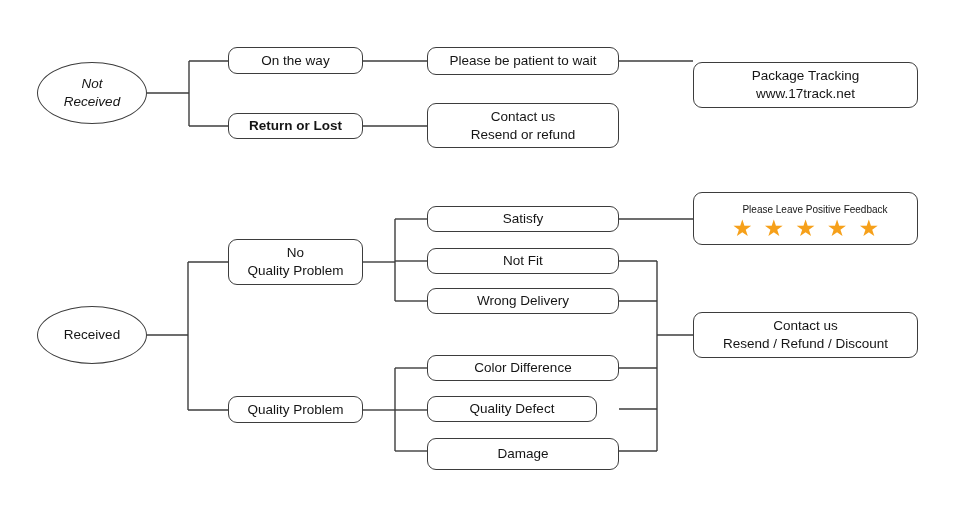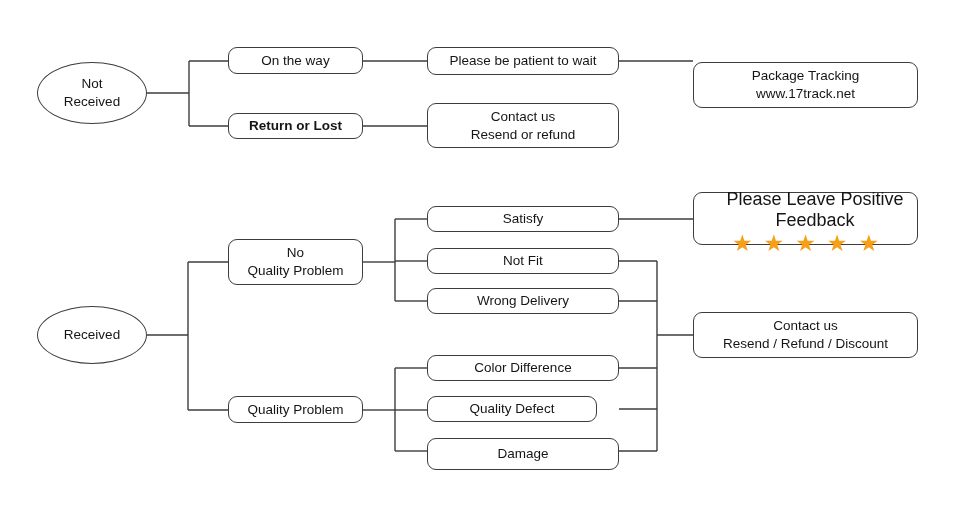--- a/index.html
+++ b/index.html
@@ -10,38 +10,38 @@
   }
   svg.wires { position:absolute; left:0; top:0; width:960px; height:513px; }
   .node {
     position:absolute; box-sizing:border-box;
     border:1.4px solid #3d3d3d; border-radius:9px; background:#ffffff;
     display:flex; flex-direction:column; align-items:center; justify-content:center;
     text-align:center; font-size:13.5px; line-height:1.32; white-space:pre-line;
   }
   .ellipse { border-radius:50%; }
   
-  #n-not-received       { left:37px;  top:62px;  width:110px; height:62px; }
+  #n-not-received       { left:37px;  top:62px;  width:110px; height:62px;font-style:italic; }
   #n-on-the-way         { left:228px; top:47px;  width:135px; height:27px; }
   #n-please-wait        { left:427px; top:47px;  width:192px; height:28px; }
   #n-package-tracking   { left:693px; top:38px;  width:225px; height:46px;margin-top:24px; }
   #n-return-or-lost     { left:228px; top:113px; width:135px; height:26px;font-weight:bold; }
   #n-contact-rr         { left:427px; top:103px; width:192px; height:45px; }
   #n-received           { left:37px;  top:306px; width:110px; height:58px; }
   #n-no-quality-problem { left:228px; top:239px; width:135px; height:46px; }
   #n-quality-problem    { left:228px; top:396px; width:135px; height:27px; }
   #n-satisfy            { left:427px; top:206px; width:192px; height:26px; }
   #n-not-fit            { left:427px; top:248px; width:192px; height:26px; }
   #n-wrong-delivery     { left:427px; top:288px; width:192px; height:26px; }
   #n-feedback           { left:693px; top:192px; width:225px; height:53px; }
   #n-contact-discount   { left:693px; top:312px; width:225px; height:46px; }
   #n-color-difference   { left:427px; top:355px; width:192px; height:26px; }
   #n-quality-defect     { left:427px; top:396px; width:170px; height:26px; }
   #n-damage             { left:427px; top:438px; width:192px; height:32px; }
-  #n-feedback .fb-label { font-size:18px; line-height:1.15; margin-top:7px;padding-left:19px; }
+  #n-feedback .fb-label { font-size:10px; line-height:1.15; margin-top:7px;padding-left:19px; }
   .star-row { line-height:1; margin-top:2px; letter-spacing:11px; text-indent:11px; }
   .star { font-size:23px; }
 </style>
 </head>
 <body>
 
 <div class="canvas">
 
   <svg class="wires" viewBox="0 0 960 513" fill="none" stroke="#3d3d3d" stroke-width="1.4">
 

